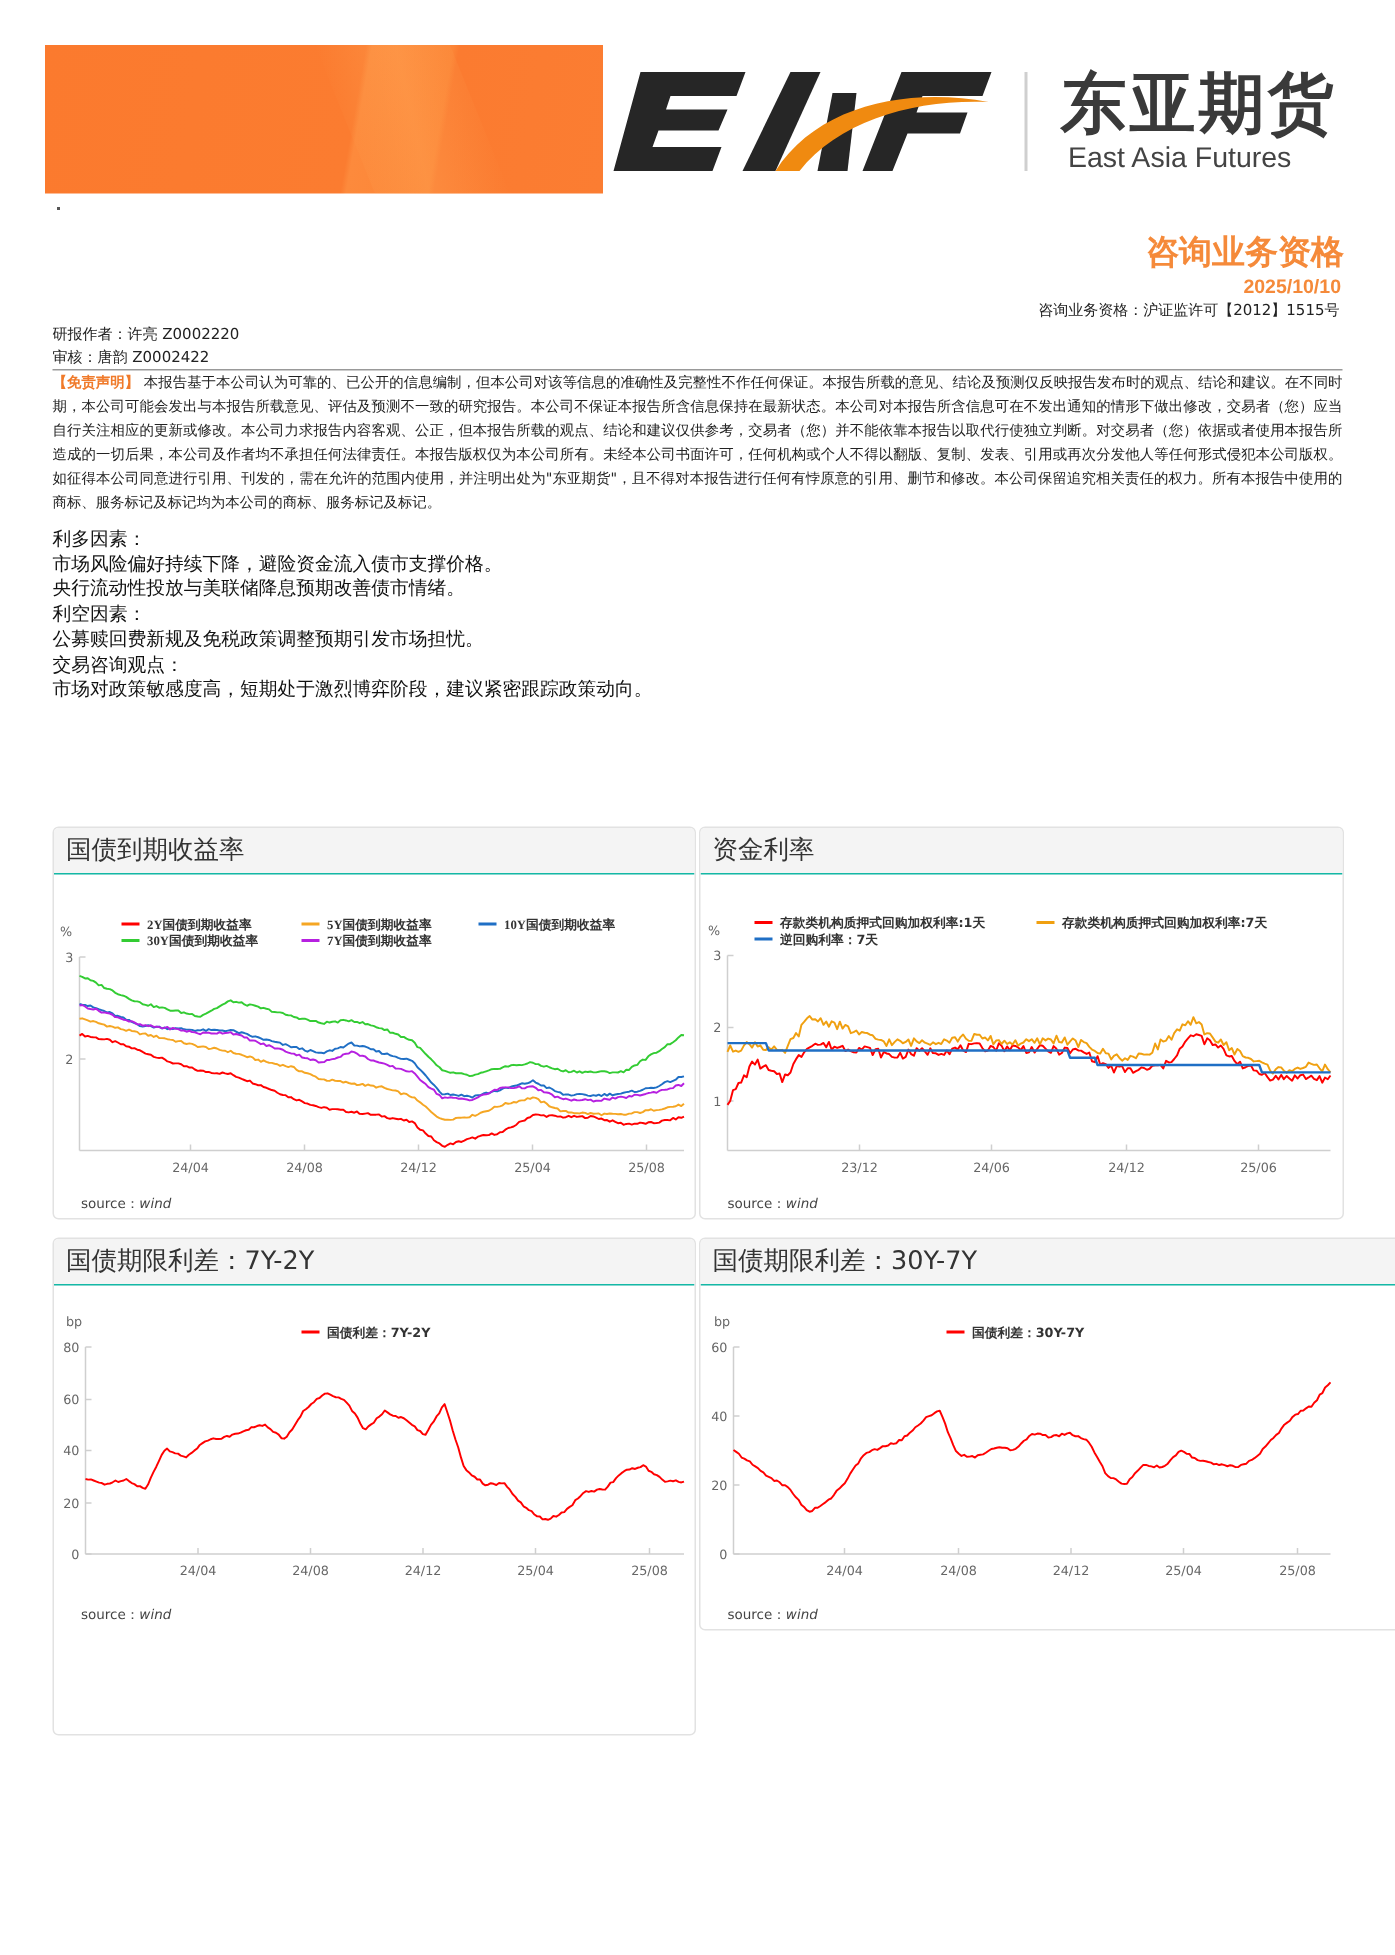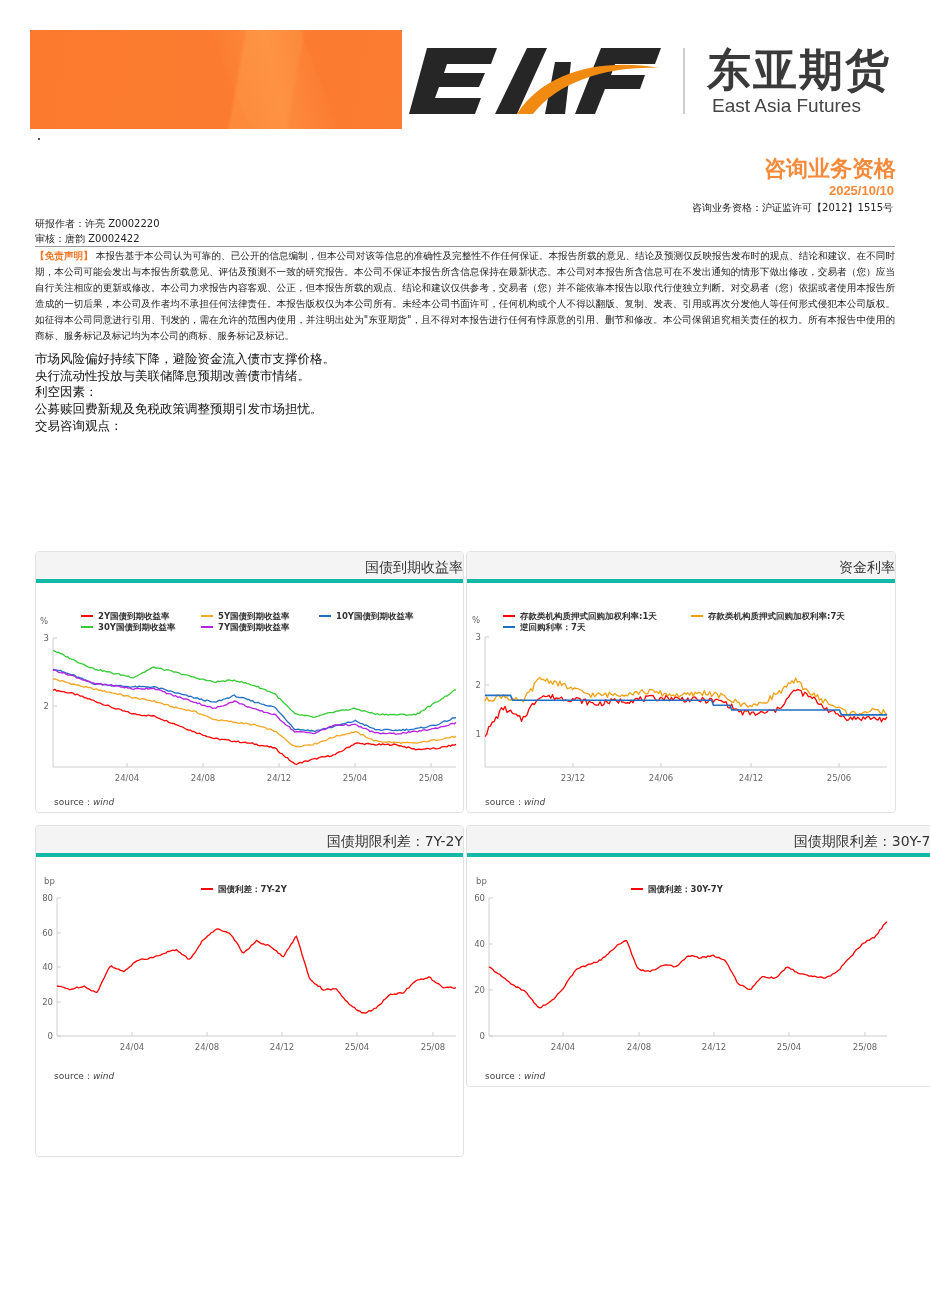--- a/index.html
+++ b/index.html
@@ -25,21 +25,21 @@
   .author { position: absolute; left: 35px; top: 217px; font-size: 10px; line-height: 14px; color: #222; }
   .reviewer { position: absolute; left: 35px; top: 232px; font-size: 10px; line-height: 14px; color: #222; }
   .rule { position: absolute; left: 35px; top: 246px; width: 860px; height: 1px; background: #999; }
   .disclaimer { position: absolute; left: 35px; top: 248px; width: 860px; font-size: 9.6px; line-height: 16px; color: #222; text-align: justify; }
   .disclaimer .tag { color: #f07a2a; font-weight: bold; }
 
   .analysis { position: absolute; left: 35px; top: 351px; width: 600px; font-size: 12.5px; line-height: 16.7px; color: #111; }
   .analysis div { white-space: nowrap; }
 
   .card { position: absolute; background: #fff; border: 1px solid #e2e2e2; border-radius: 4px; overflow: hidden; }
-  .card-head { height: 31px; background: #f4f4f4; border-bottom: 4px solid #14b8a6; padding-left: 8px; font-size: 14px; line-height: 31px; color: #333; text-align: right; }
+  .card-head { height: 31px; background: #f4f4f4; border-bottom: 1px solid #14b8a6; padding-left: 8px; font-size: 17px; line-height: 31px; color: #333; }
   .card svg { position: absolute; left: 0; top: 0; }
   .source { position: absolute; left: 18px; font-size: 9px; color: #444; font-family: "DejaVu Sans", sans-serif; }
   .source i { font-style: italic; }
   .legend { position: absolute; font-size: 8.5px; font-weight: bold; color: #333; white-space: nowrap; line-height: 11px; }
   .legend .sw { display: inline-block; width: 12px; height: 2px; vertical-align: middle; margin-right: 5px; position: relative; top: -1px; }
   .tick { font-size: 8.5px; fill: #666; font-family: "DejaVu Sans", sans-serif; }
 </style>
 </head>
 <body>
 
@@ -67,30 +67,32 @@
 <div class="report-title">咨询业务资格</div>
 <div class="report-date">2025/10/10</div>
 <div class="qualification">咨询业务资格：沪证监许可【2012】1515号</div>
 
 <div class="author">研报作者：许亮 Z0002220</div>
 <div class="reviewer">审核：唐韵 Z0002422</div>
 <div class="rule"></div>
 <div class="disclaimer"><span class="tag">【免责声明】</span><span> 本报告基于本公司认为可靠的、已公开的信息编制，但本公司对该等信息的准确性及完整性不作任何保证。本报告所载的意见、结论及预测仅反映报告发布时的观点、结论和建议。在不同时期，本公司可能会发出与本报告所载意见、评估及预测不一致的研究报告。本公司不保证本报告所含信息保持在最新状态。本公司对本报告所含信息可在不发出通知的情形下做出修改，交易者（您）应当自行关注相应的更新或修改。本公司力求报告内容客观、公正，但本报告所载的观点、结论和建议仅供参考，交易者（您）并不能依靠本报告以取代行使独立判断。对交易者（您）依据或者使用本报告所造成的一切后果，本公司及作者均不承担任何法律责任。本报告版权仅为本公司所有。未经本公司书面许可，任何机构或个人不得以翻版、复制、发表、引用或再次分发他人等任何形式侵犯本公司版权。如征得本公司同意进行引用、刊发的，需在允许的范围内使用，并注明出处为"东亚期货"，且不得对本报告进行任何有悖原意的引用、删节和修改。本公司保留追究相关责任的权力。所有本报告中使用的商标、服务标记及标记均为本公司的商标、服务标记及标记。</span></div>
 
 <div class="analysis">
+  <div>利多因素：</div>
   <div>市场风险偏好持续下降，避险资金流入债市支撑价格。</div>
   <div>央行流动性投放与美联储降息预期改善债市情绪。</div>
   <div>利空因素：</div>
   <div>公募赎回费新规及免税政策调整预期引发市场担忧。</div>
   <div>交易咨询观点：</div>
+  <div>市场对政策敏感度高，短期处于激烈博弈阶段，建议紧密跟踪政策动向。</div>
 </div>
 
 <div class="card" style="left:35px;top:551px;width:429px;height:262px;">
   <div class="card-head">国债到期收益率</div>
-  <div class="legend" style="left:45px;top:59px;">
+  <div class="legend" style="left:45px;top:59px;font-family:Liberation Serif, serif;">
     <div><span style="display:inline-block;width:120px;"><span class="sw" style="background:#ff0000"></span><span>2Y国债到期收益率</span></span><span style="display:inline-block;width:118px;"><span class="sw" style="background:#f5a623"></span><span>5Y国债到期收益率</span></span><span><span class="sw" style="background:#1f6fc5"></span><span>10Y国债到期收益率</span></span></div>
     <div><span style="display:inline-block;width:120px;"><span class="sw" style="background:#33cc33"></span><span>30Y国债到期收益率</span></span><span><span class="sw" style="background:#b620e0"></span><span>7Y国债到期收益率</span></span></div>
   </div>
   <svg id="chart0" width="429" height="262">
       <line x1="17" y1="86" x2="17" y2="215" stroke="#cfcfcf" stroke-width="1"></line>
       <line x1="17" y1="215" x2="420" y2="215" stroke="#cfcfcf" stroke-width="1"></line>
       <text x="4" y="72" class="tick">%</text>
       <line x1="17" y1="86" x2="21" y2="86" stroke="#cfcfcf"></line>
       <text x="13" y="89" class="tick" text-anchor="end">3</text>
       <line x1="17" y1="154" x2="21" y2="154" stroke="#cfcfcf"></line>

